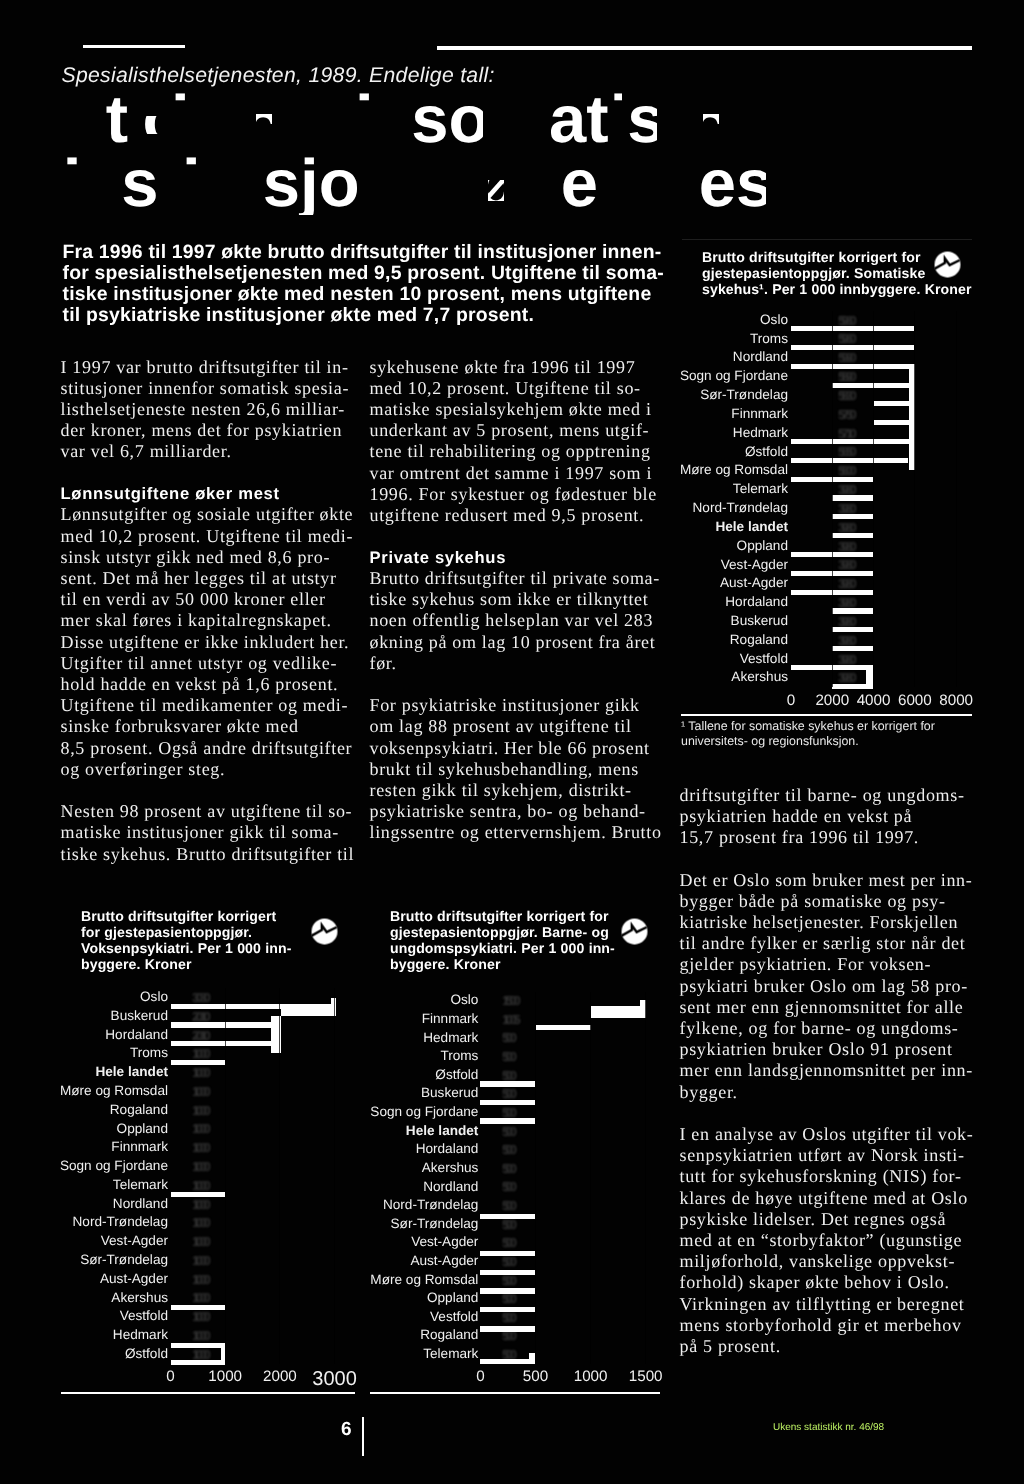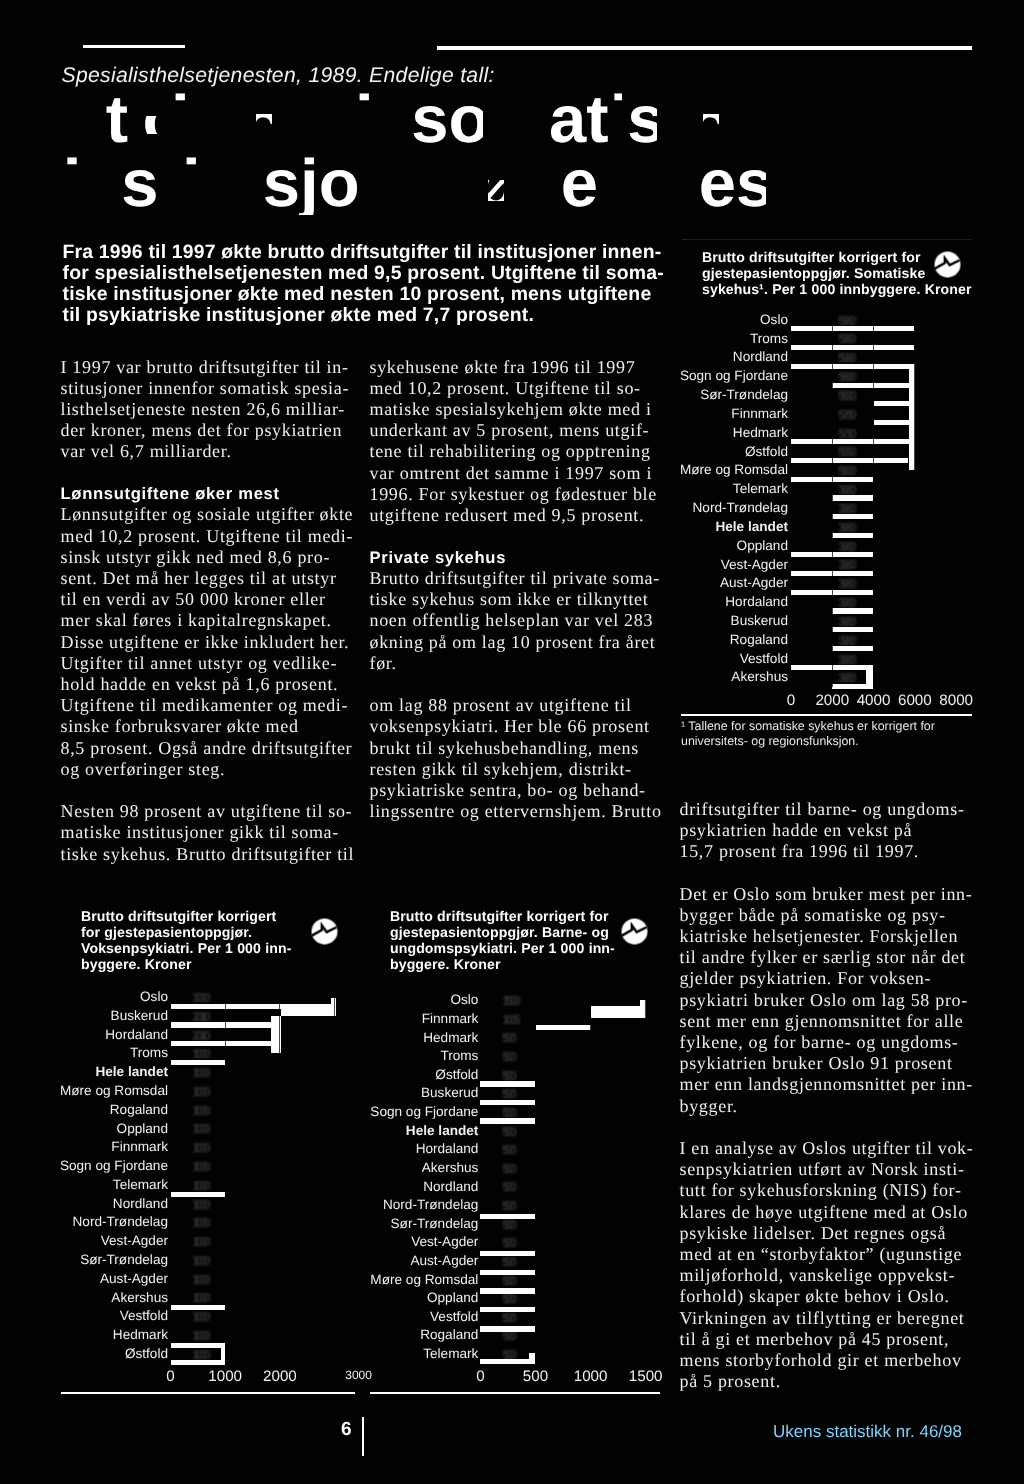--- a/index.html
+++ b/index.html
@@ -32,21 +32,21 @@
            font-size:13.6px;color:#f0f0f0;text-align:right;white-space:nowrap;}
   .axtick{position:absolute;font-family:"Liberation Sans",sans-serif;font-weight:400;
           font-size:15px;color:#f0f0f0;text-align:center;white-space:nowrap;}
   .strip{position:absolute;background:#ffffff;}
   .ghost{position:absolute;font-family:"Liberation Sans",sans-serif;font-weight:700;
          font-size:13px;color:#3b3b3b;white-space:nowrap;filter:blur(1.1px);
          letter-spacing:-3.4px;opacity:0.85;}
   .pagenum{position:absolute;font-family:"Liberation Sans",sans-serif;font-weight:700;
            font-size:19px;color:#ffffff;}
   .footer{position:absolute;font-family:"Liberation Sans",sans-serif;font-weight:400;
-          font-size:17px;color:#7dd3fc;}
+          font-size:10px;color:#bef264;}
 </style>
 </head>
 <body>
 
 <div class="rule" style="left:83px;top:45px;width:102px;height:3px;"></div>
 <div class="rule" style="left:437px;top:46px;width:535px;height:4px;"></div>
 
 <div class="kicker" style="left:61.5px;top:63.9px;">Spesialisthelsetjenesten, 1989. Endelige tall:</div>
 
 <div class="abs" style="left:0;top:0;width:1024px;height:230px;overflow:hidden;">
@@ -248,30 +248,31 @@
     </div>
     <div class="sub" style="margin-top: 20.6px;">Private sykehus</div>
     <div style="margin-top: 0px;">
       <div>Brutto driftsutgifter til private soma-</div>
       <div>tiske sykehus som ikke er tilknyttet</div>
       <div>noen offentlig helseplan var vel 283</div>
       <div>økning på om lag 10 prosent fra året</div>
       <div>før.</div>
     </div>
     <div style="margin-top: 21.2px;">
+      <div>For psykiatriske institusjoner gikk</div>
       <div>om lag 88 prosent av utgiftene til</div>
       <div>voksenpsykiatri. Her ble 66 prosent</div>
       <div>brukt til sykehusbehandling, mens</div>
       <div>resten gikk til sykehjem, distrikt-</div>
       <div>psykiatriske sentra, bo- og behand-</div>
       <div>lingssentre og ettervernshjem. Brutto</div>
     </div>
   </div>
 <div class="body" id="col3" style="left:679.5px;top:782.8px;width:300px;">
-    <div style="margin-top: 16px;">
+    <div style="margin-top: 2px;">
       <div>driftsutgifter til barne- og ungdoms-</div>
       <div>psykiatrien hadde en vekst på</div>
       <div>15,7 prosent fra 1996 til 1997.</div>
     </div>
     <div style="margin-top: 21.2px;">
       <div>Det er Oslo som bruker mest per inn-</div>
       <div>bygger både på somatiske og psy-</div>
       <div>kiatriske helsetjenester. Forskjellen</div>
       <div>til andre fylker er særlig stor når det</div>
       <div>gjelder psykiatrien. For voksen-</div>
@@ -285,21 +286,20 @@
     <div style="margin-top: 21.2px;">
       <div>I en analyse av Oslos utgifter til vok-</div>
       <div>senpsykiatrien utført av Norsk insti-</div>
       <div>tutt for sykehusforskning (NIS) for-</div>
       <div>klares de høye utgiftene med at Oslo</div>
       <div>psykiske lidelser. Det regnes også</div>
       <div>med at en “storbyfaktor” (ugunstige</div>
       <div>miljøforhold, vanskelige oppvekst-</div>
       <div>forhold) skaper økte behov i Oslo.</div>
       <div>Virkningen av tilflytting er beregnet</div>
-      <div>til å gi et merbehov på 45 prosent,</div>
       <div>mens storbyforhold gir et merbehov</div>
       <div>på 5 prosent.</div>
     </div>
   </div>
 
 <svg class="abs" style="left:934px;top:251px;" width="27" height="27" viewBox="0 0 100 100">
   <circle cx="50" cy="50" r="48" fill="#ffffff"></circle>
   <path d="M2 66 L40 44 L40 27 L58 52 L95 34" fill="none" stroke="#000000" stroke-width="9"></path>
 </svg>
 <svg class="abs" style="left:311px;top:918px;" width="27" height="27" viewBox="0 0 100 100">
@@ -457,21 +457,21 @@
       <div class="strip" style="left: 170.5px; width: 54.9px; top: 1304.6px; height: 5.3px;"></div>
       <div class="strip" style="left: 170.5px; width: 54.9px; top: 1342.9px; height: 5.3px;"></div>
       <div class="strip" style="left: 170.5px; width: 54.9px; top: 1360.4px; height: 4.6px;"></div>
       <div class="strip" style="left: 220.5px; width: 4.9px; top: 1348.2px; height: 12.2px;"></div>
       <div style="position: absolute; background: rgba(0, 0, 0, 0.72); left: 224.6px; width: 1.2px; top: 988.22px; height: 375.6px;"></div>
       <div style="position: absolute; background: rgba(0, 0, 0, 0.72); left: 279.3px; width: 1.2px; top: 988.22px; height: 375.6px;"></div>
       <div style="position: absolute; background: rgba(0, 0, 0, 0.72); left: 334px; width: 1.2px; top: 988.22px; height: 375.6px;"></div>
       <div class="axtick" style="left: 130.5px; width: 80px; top: 1368px; font-size: 15.2px;">0</div>
       <div class="axtick" style="left: 185.2px; width: 80px; top: 1368px; font-size: 15.2px;">1000</div>
       <div class="axtick" style="left: 239.9px; width: 80px; top: 1368px; font-size: 15.2px;">2000</div>
-      <div class="axtick" style="left: 294.6px; width: 80px; top: 1368px; font-size: 12px; margin-left: 24px;">3000</div>
+      <div class="axtick" style="left: 294.6px; width: 80px; top: 1368px; font-size: 20px;">3000</div>
     </div>
   <div class="rule" style="left:61px;top:1392px;width:294px;height:2px;"></div>
 </div>
 
 <div class="abs" style="left:0;top:0;width:1024px;height:1484px;pointer-events:none;">
   <div class="chead" id="c3title" style="left:390px;top:908px;width:280px;">
       <div>Brutto driftsutgifter korrigert for</div>
       <div>gjestepasientoppgjør. Barne-  og</div>
       <div>ungdomspsykiatri. Per 1 000 inn-</div>
       <div>byggere. Kroner</div>

